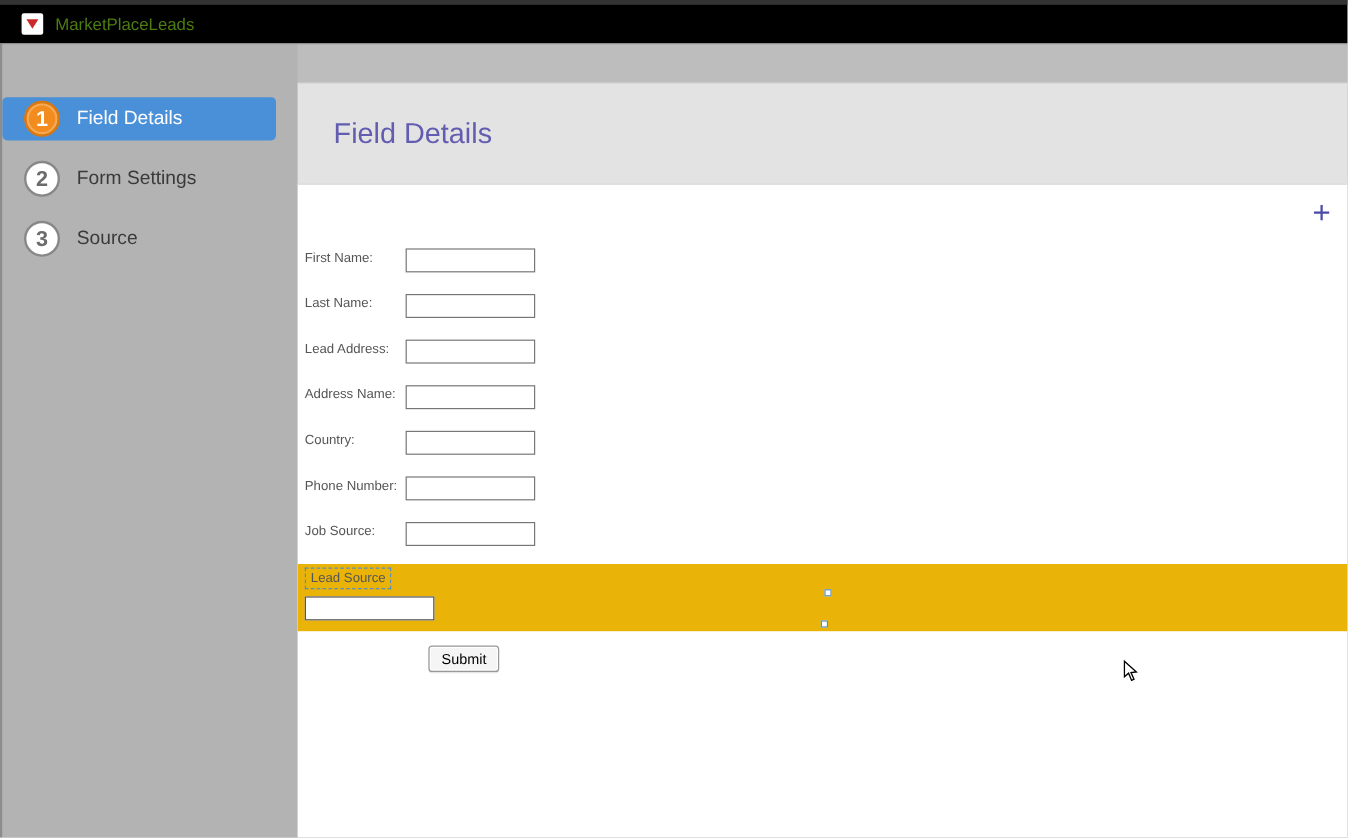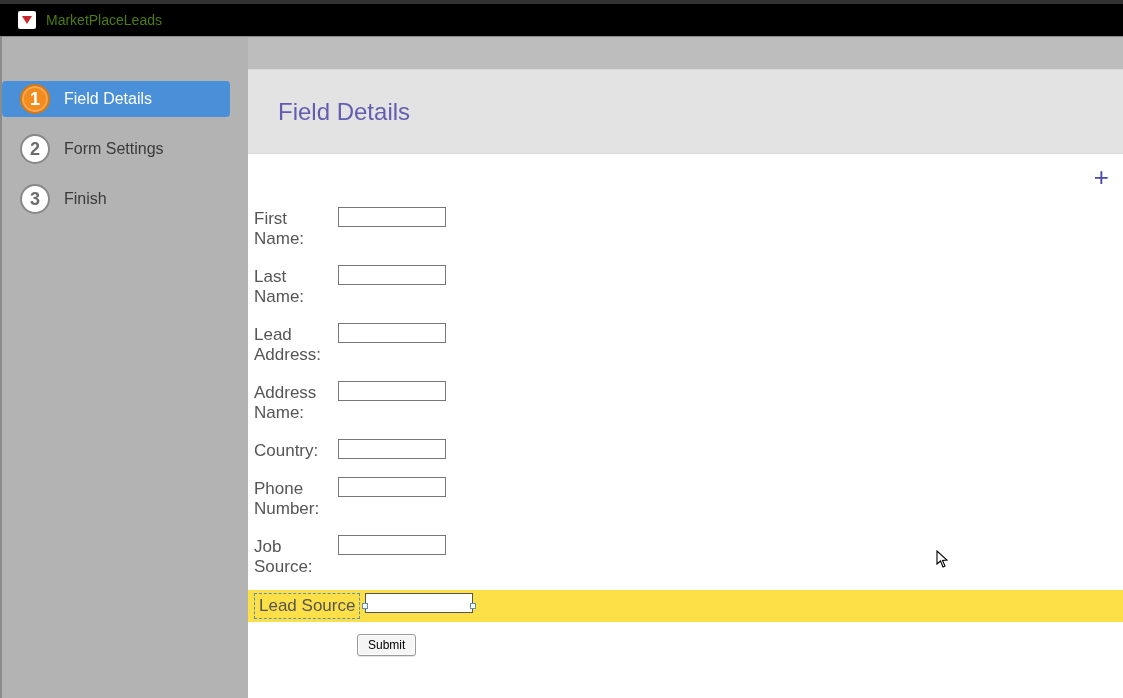--- a/index.html
+++ b/index.html
@@ -165,40 +165,41 @@
 
     .field-row {
       display: flex;
       align-items: flex-start;
       min-height: 28px;
       padding: 3px 0 3px 6px;
     }
 
     .field-row .lbl {
       width: 80px;
-      font-size: 17px;
+      font-size: 11px;
       color: #555;
       padding-top: 2px;
       margin-right: 4px;
     }
     .field-row input[type="text"] {
       width: 108px;
       height: 20px;
       border: 1px solid #777;
       font-size: 12px;
       padding: 1px 3px;
     }
 
     .field-row.spaced {
       margin-bottom: 10px;
     }
 
     .field-row.selected {
-      background: #fde047;
+      background: #eab308;
       position: relative;
+      flex-direction: column;
     }
     .field-row.selected .lbl {
       border: 1px dashed #5b8fb9;
       padding: 2px 4px;
       width: auto;
       min-width: 70px;
       margin-right: 2px;
     }
     .field-row.selected input[type="text"] {
       border: 1px solid #555;
@@ -253,21 +254,21 @@
     <div class="step active">
       <div class="circle">1</div>
       <div class="label">Field Details</div>
     </div>
     <div class="step">
       <div class="circle">2</div>
       <div class="label">Form Settings</div>
     </div>
     <div class="step">
       <div class="circle">3</div>
-      <div class="label">Finish</div>
+      <div class="label">Source</div>
     </div>
   </div>
 
   <div class="rightcol">
     <div class="topstrip"></div>
     <div class="headerpane">
       <h1>Field Details</h1>
     </div>
     <div class="content">
       <div class="add-btn">

